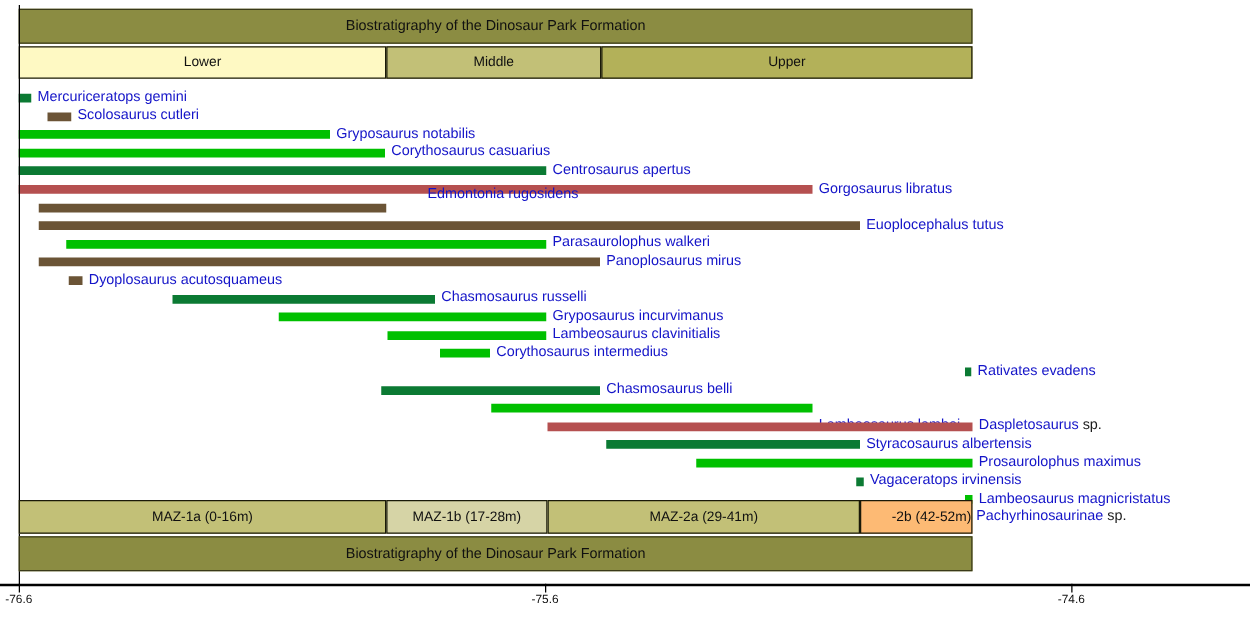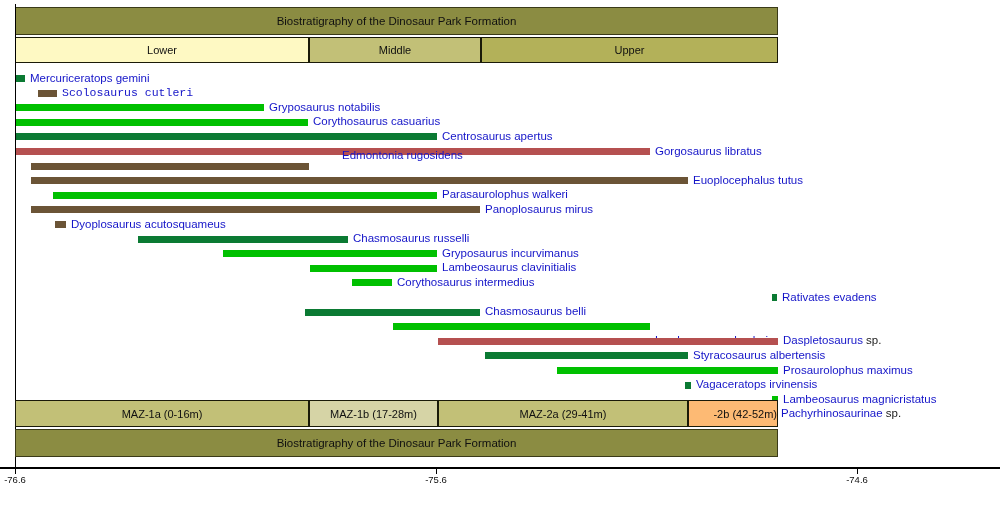--- a/index.html
+++ b/index.html
@@ -47,21 +47,21 @@
       </div>
       <div class="band epoch" style="left: 481px; top: 37px; width: 297px; background: rgb(179, 177, 89);">
         <span>Upper</span>
       </div>
     </div>
 
   <div id="plot">
       <div class="bar" style="left: 0px; top: 8px; width: 10px; background: rgb(11, 122, 51);"></div>
       <div class="lbl" style="left: 15px; top: 5.5px;">Mercuriceratops gemini</div>
       <div class="bar" style="left: 23px; top: 22.6px; width: 19px; background: rgb(107, 84, 54);"></div>
-      <div class="lbl" style="left: 47px; top: 20.1px; font-family: Liberation Mono, monospace;">Scolosaurus cutleri</div>
+      <div class="lbl" style="left: 47px; top: 20.1px;">Scolosaurus cutleri</div>
       <div class="bar" style="left: 0px; top: 37.2px; width: 249px; background: rgb(0, 192, 0);"></div>
       <div class="lbl" style="left: 254px; top: 34.7px;">Gryposaurus notabilis</div>
       <div class="bar" style="left: 0px; top: 51.8px; width: 293px; background: rgb(0, 192, 0);"></div>
       <div class="lbl" style="left: 298px; top: 49.3px;">Corythosaurus casuarius</div>
       <div class="bar" style="left: 0px; top: 66.4px; width: 422px; background: rgb(11, 122, 51);"></div>
       <div class="lbl" style="left: 427px; top: 63.9px;">Centrosaurus apertus</div>
       <div class="bar" style="left: 0px; top: 81px; width: 635px; background: rgb(181, 80, 80);"></div>
       <div class="lbl" style="left: 640px; top: 78.5px;">Gorgosaurus libratus</div>
       <div class="bar" style="left: 16px; top: 95.6px; width: 278px; background: rgb(107, 84, 54);"></div>
       <div class="lbl" style="left: 299px; top: 83px; padding-left: 28px;">Edmontonia rugosidens</div>

